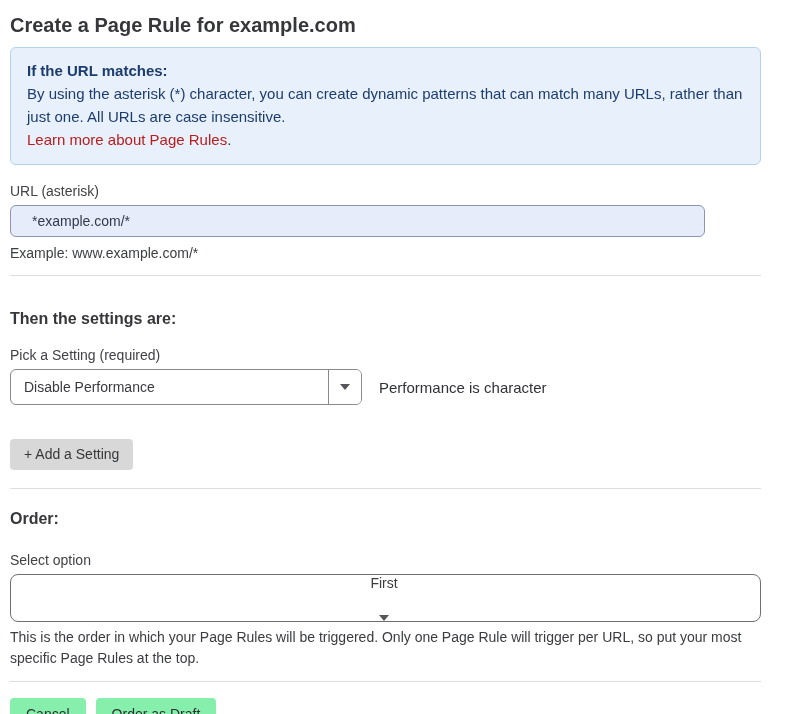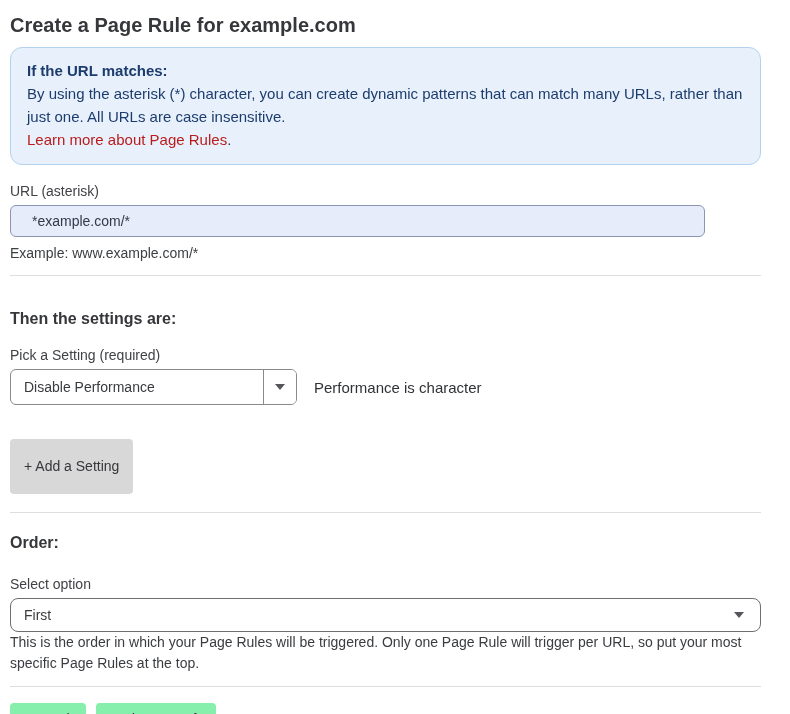--- a/index.html
+++ b/index.html
@@ -16,21 +16,21 @@
     font-weight: bold;
     color: #36373a;
     margin-top: 11px;
     line-height: 28px;
   }
 
   .info-box {
     margin-top: 8px;
     background: #e8f1fb;
     border: 1px solid #b3d2ee;
-    border-radius: 12px;
+    border-radius: 6px;
     padding: 11px 16px 13px 16px;
     color: #1d3c6e;
     font-size: 15px;
     line-height: 23px;
   }
   .info-heading { font-weight: bold; }
   .info-link { color: #b91c1c; cursor: pointer; }
   .info-link-suffix { color: #1d3c6e; }
 
   .field-label {
@@ -77,21 +77,21 @@
     margin-top: 33px;
     line-height: 20px;
   }
 
   .setting-row {
     margin-top: 5px;
     display: flex;
     align-items: center;
   }
   .setting-select {
-    width: 287px;
+    width: 352px;
     height: 36px;
     background: #ffffff;
     border: 1px solid #8a8a8a;
     border-radius: 6px;
     display: flex;
     align-items: stretch;
     cursor: pointer;
     overflow: hidden;
   }
   .setting-select-value {
@@ -133,39 +133,41 @@
   }
   .btn-gray {
     background: #86efac;
     color: #2f3033;
     padding: 8px 16px;
   }
   .add-setting-btn {
     margin-top: 34px;
     background: #d8d8d8;
     color: #36373a;
-    padding: 19px 14px;
+    padding: 7px 14px;
   }
 
   .order-select {
     margin-top: 5px;
     width: 751px;
-    height: 34px;
+    height: 48px;
     background: #ffffff;
     border: 1px solid #6f6f6f;
     border-radius: 8px;
     display: flex;
     align-items: center;
     justify-content: space-between;
     padding: 0 16px 0 13px;
     cursor: pointer;
+    flex-direction: column;
   }
   .order-select-value { font-size: 14px; color: #3a3b3e; }
 
   .order-help {
+    margin-top: 5px;
     font-size: 14px;
     line-height: 21px;
     color: #3a3c40;
     width: 751px;
   }
 
   .actions {
     margin-top: 16px;
     display: flex;
     gap: 10px;

